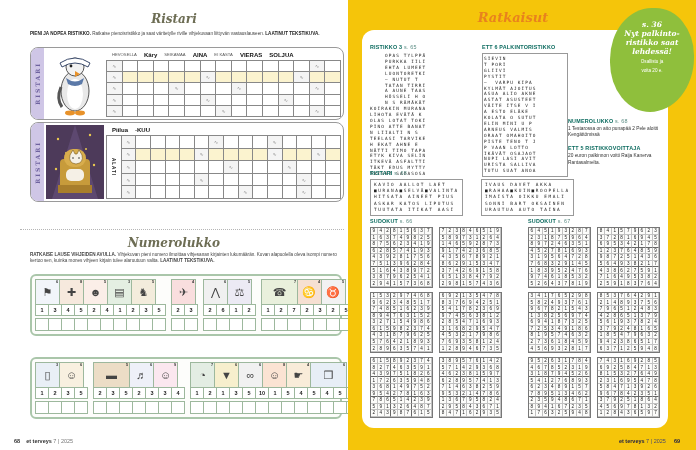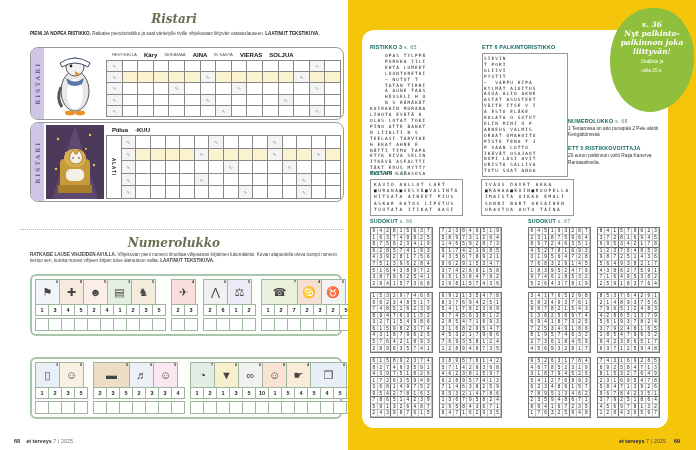--- a/index.html
+++ b/index.html
@@ -571,26 +571,27 @@
         </div>
       </div>
     </div>
 
   <div class="lp-footer">
     <span class="pg">68</span><span class="br">et terveys</span> <span class="iss">7 | 2025</span>
   </div>
 </div>
 
 <div class="page page-right">
+  <div class="rp-title">Ratkaisut</div>
 
   <div class="blob">
     <div class="l">s. 36</div>
     <div class="l">Nyt palkinto-</div>
-    <div class="l">palkinnon joka</div>
-    <div class="l">liittyvän!</div>
+    <div class="l">ristikko saat</div>
+    <div class="l">lehdessä!</div>
     <div class="s">Osallistu ja</div>
     <div class="s">voita 20 e.</div>
   </div>
 
   <div class="card">
     <div class="col-r3">
       <div class="hd">
         <span>RISTIKKO 3</span>
         <span class="pg">s. 65</span>
       </div>

